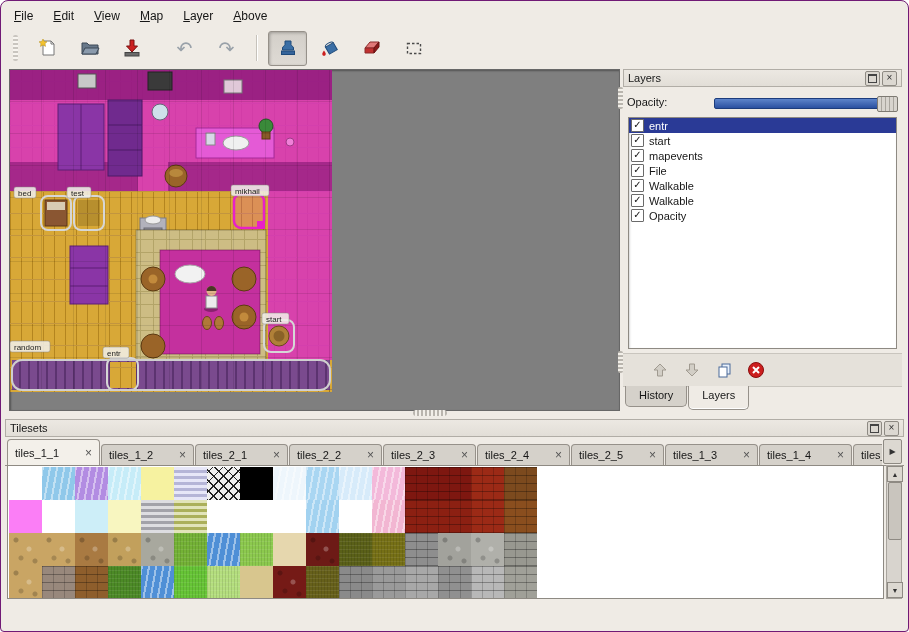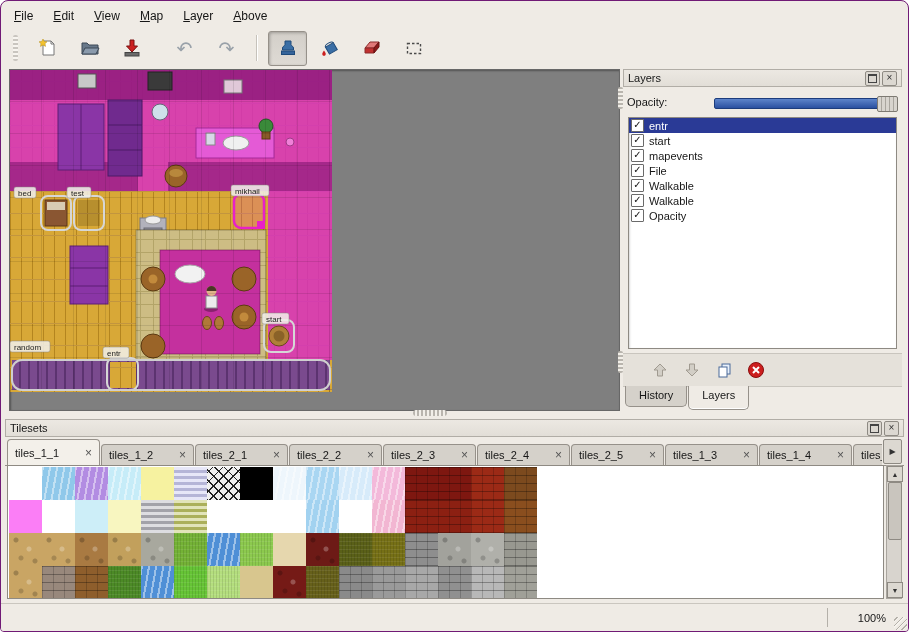--- a/index.html
+++ b/index.html
@@ -508,18 +508,14 @@
         </div>
     </div>
 
     <div class="ts-vscroll">
       <span class="sb-btn" style="top:0">▲</span>
       <span class="sb-thumb"></span>
       <span class="sb-btn" style="bottom:0">▼</span>
     </div>
   </div>
 
-  <div class="statusbar">
-    <span class="zoom-cell">100%</span>
-    <span class="resize-grip"></span>
-  </div>
 
 </div>
 
 </body></html>

